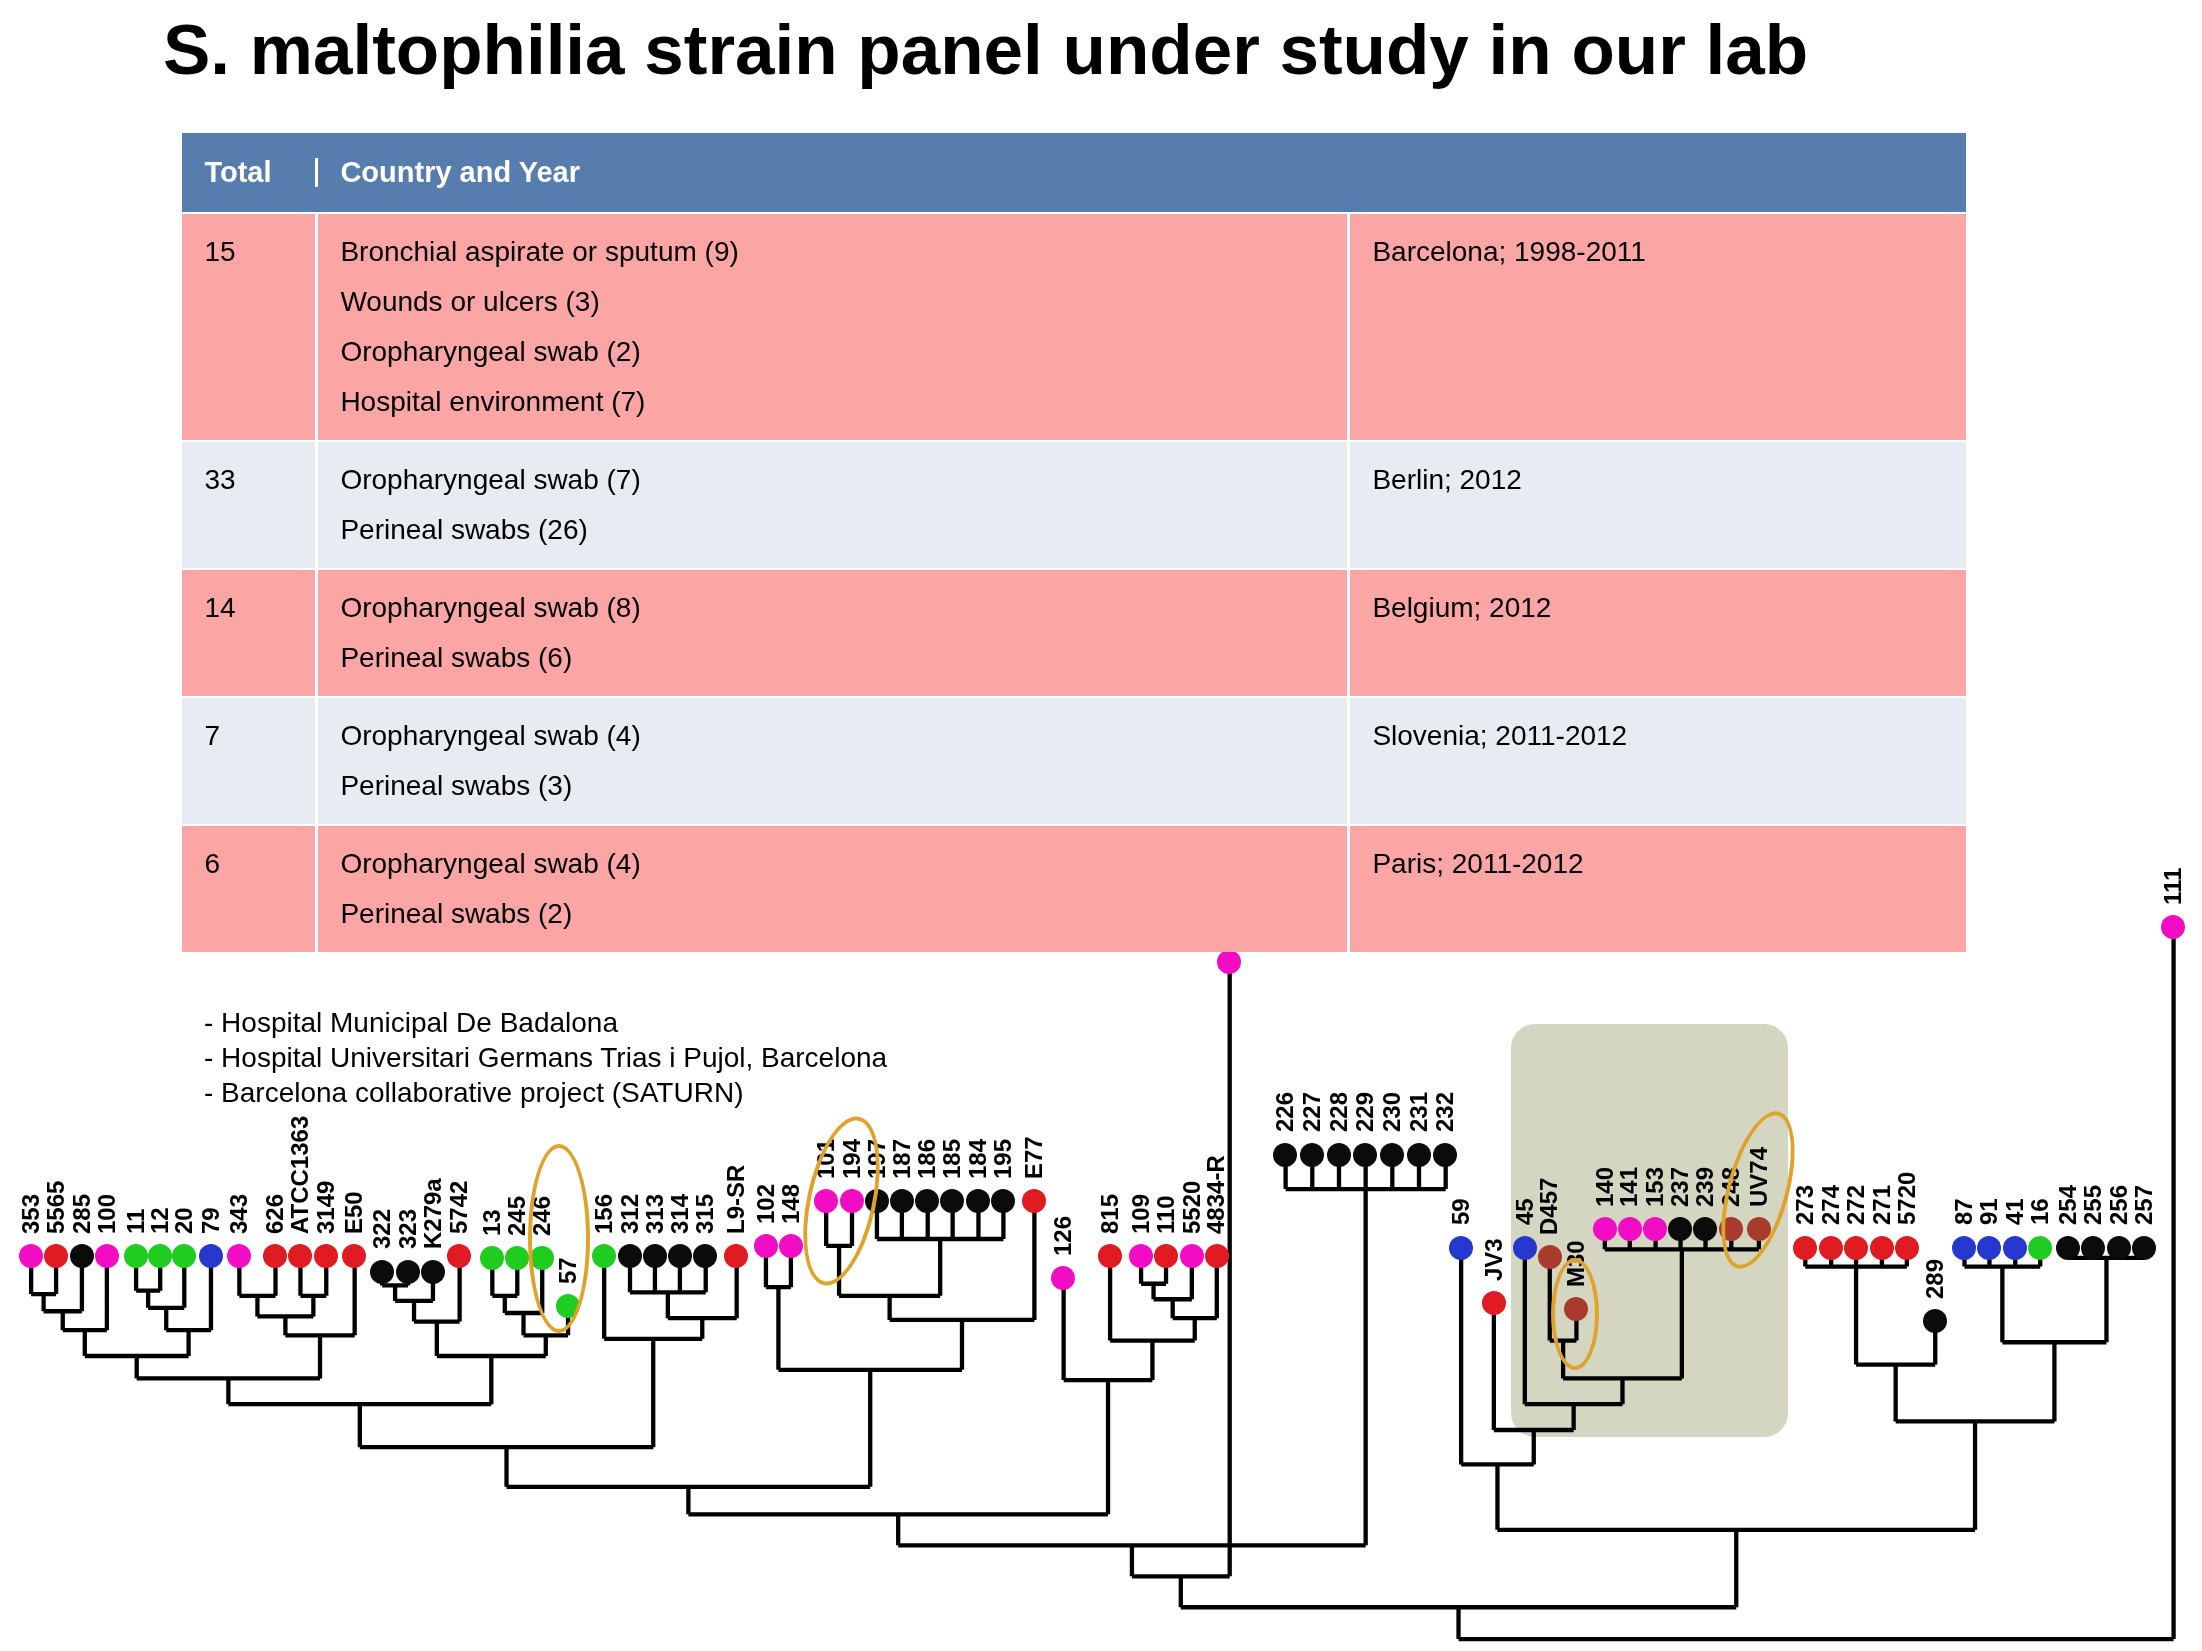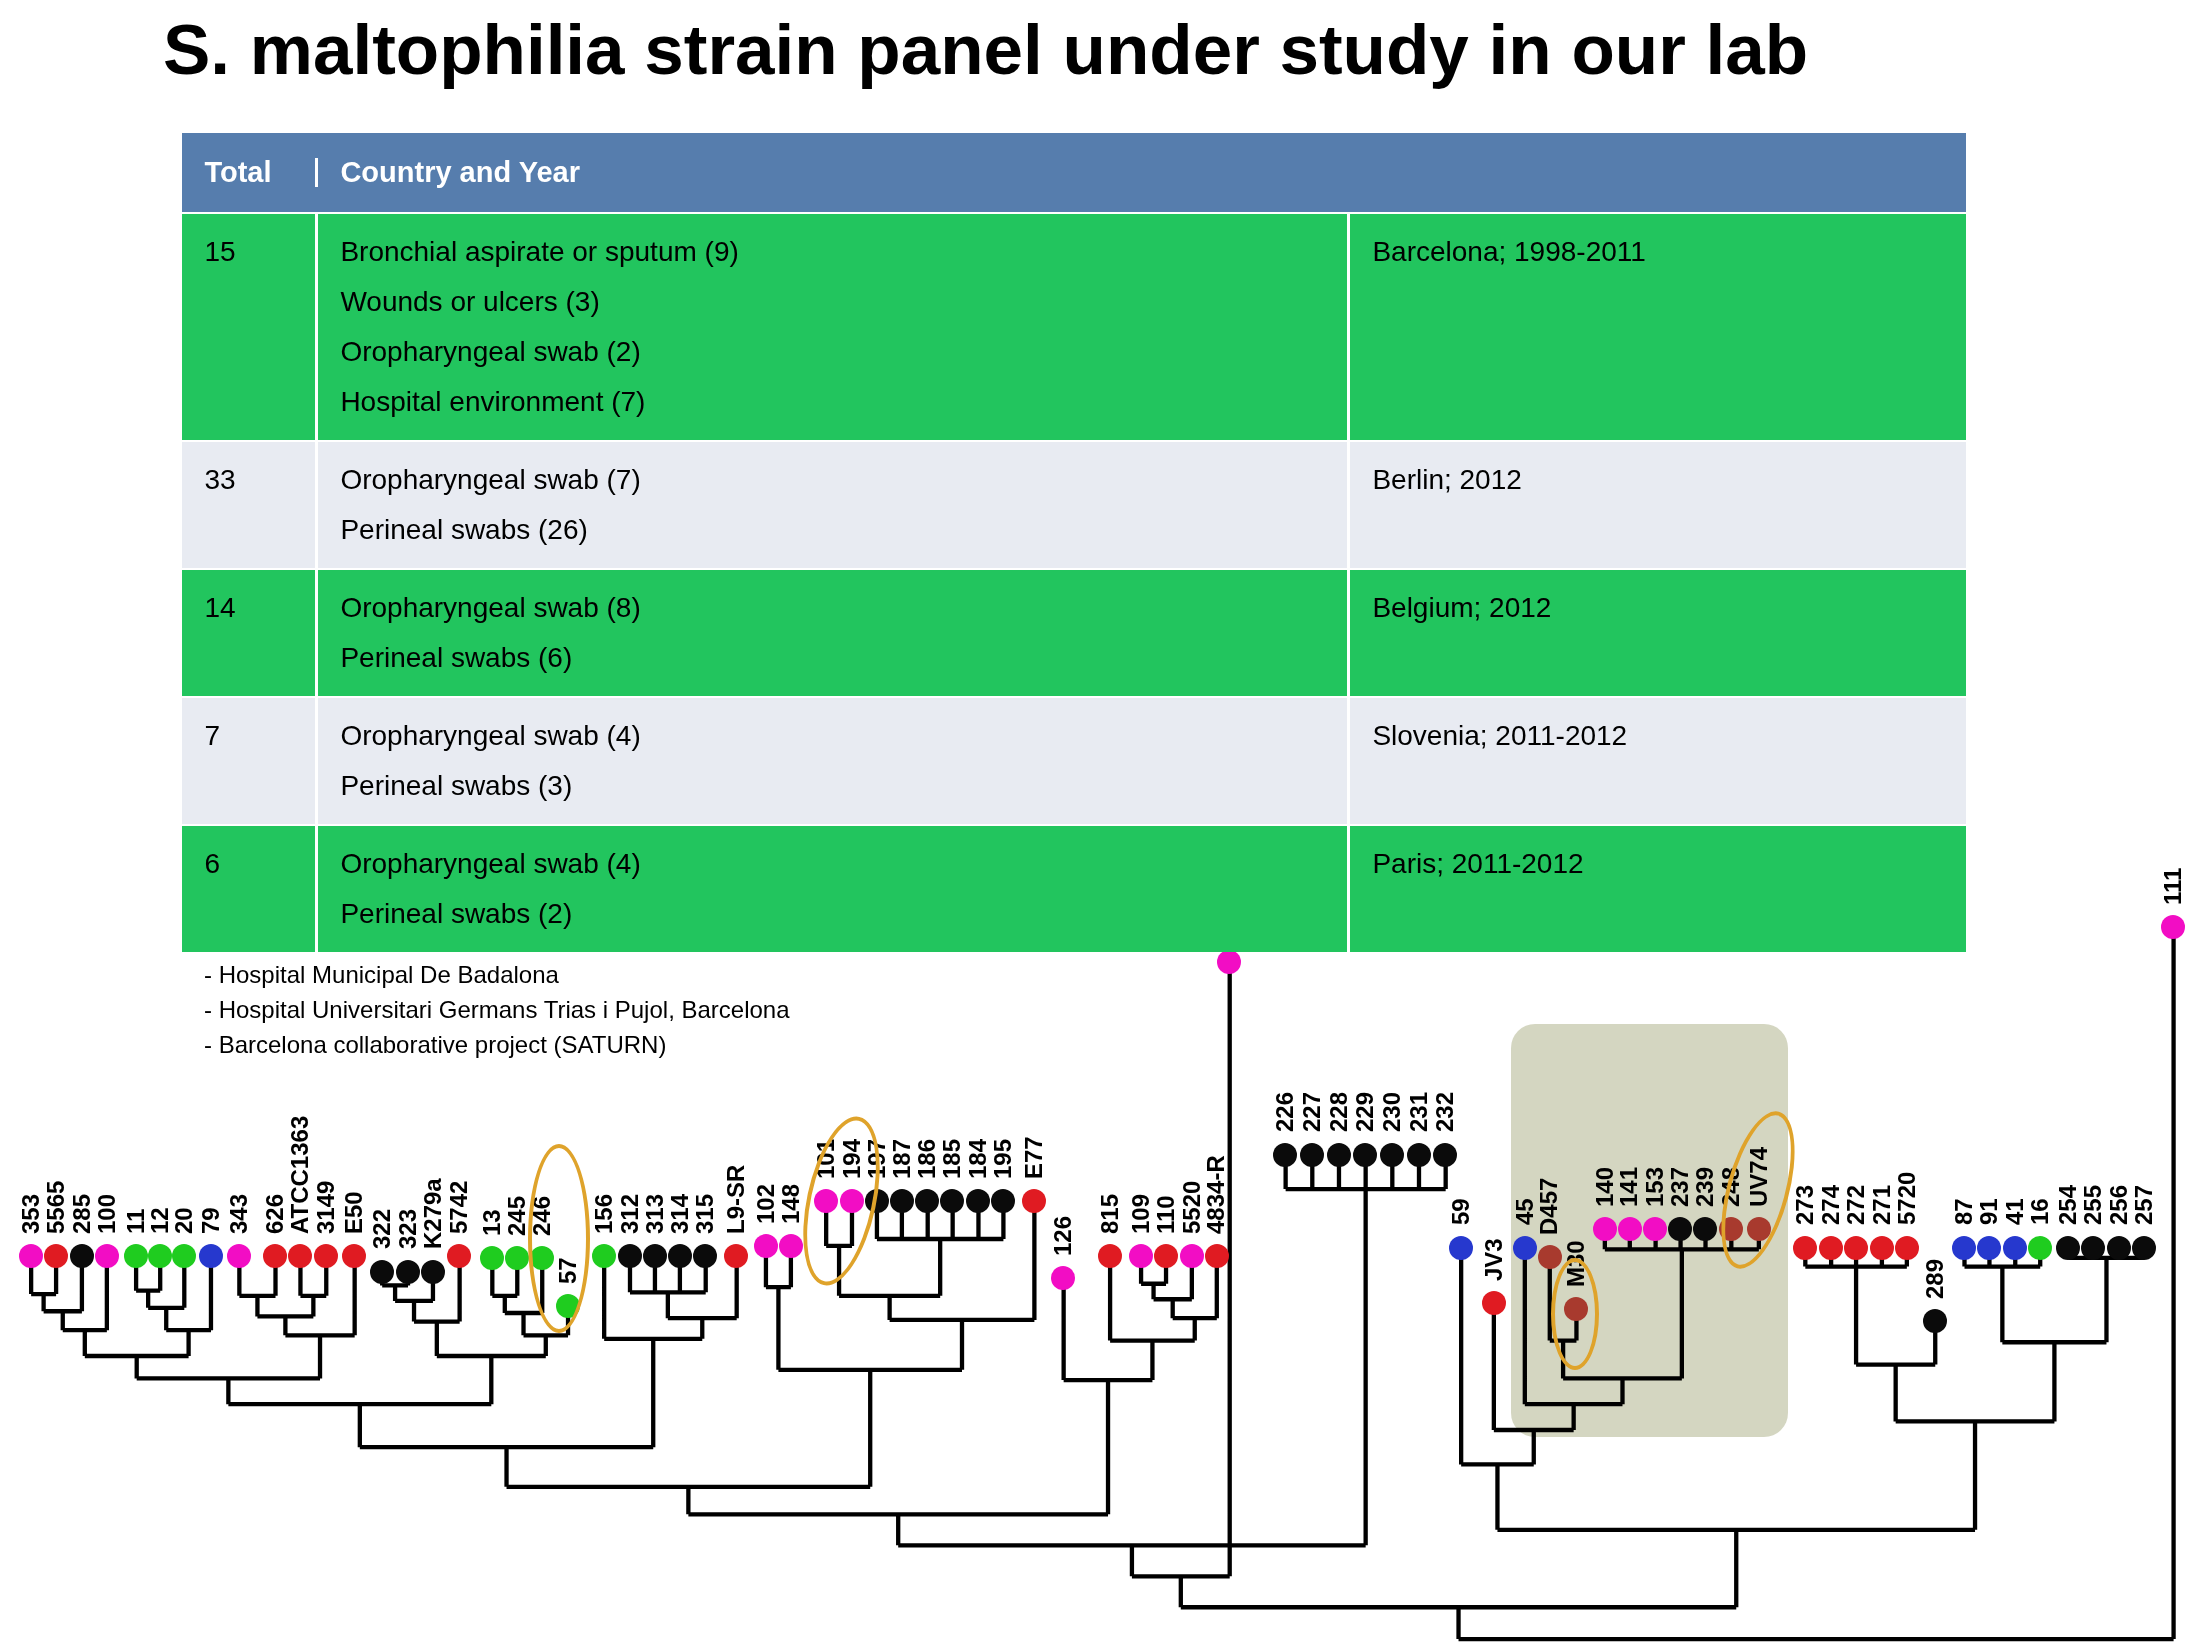--- a/index.html
+++ b/index.html
@@ -15,28 +15,28 @@
     position:absolute;left:163px;top:8.6px;
     font-size:71px;font-weight:600;white-space:nowrap;z-index:6;
   }
   .title .species{}
 
   
   .stable{position:absolute;left:182px;top:133px;width:1784px;z-index:4}
   .thead{display:flex;background:#567dad;color:#fff;font-weight:700;height:79px;align-items:center}
   .thead .cell{font-size:29px;line-height:29px;padding:0 0 0 22.4px}
   .trow{display:flex;border-top:2.6px solid #fff}
-  .trow.dark{background:#22c55e}
+  .trow.dark{background:#fca5a5}
   .trow.light{background:#e8ebf2}
   .cell{font-size:28px;line-height:50px;padding:13px 0 13px 22.4px}
   .c-total{width:133px;flex:none}
   .c-source{width:1032px;flex:none;border-left:3.4px solid #fff}
   .c-country{flex:1;border-left:3.4px solid #fff}
 
-  .footnotes{position:absolute;left:204px;top:957px;font-size:24px;line-height:35px;z-index:4}
+  .footnotes{position:absolute;left:204px;top:1005px;font-size:28px;line-height:35px;z-index:4}
 
   
   .hbox{position:absolute;border-radius:24px;z-index:1}
   svg.treelines{position:absolute;left:0;top:0;z-index:2}
   .tree-layer{position:absolute;left:0;top:0;width:2203px;height:1652px;z-index:3;pointer-events:none}
   .leaf-dot{position:absolute;width:24px;height:24px;border-radius:50%}
   .leaf-label{
     position:absolute;height:26px;line-height:26px;
     font-size:24px;font-weight:700;white-space:nowrap;
     transform-origin:0 100%;transform:rotate(-90deg);

